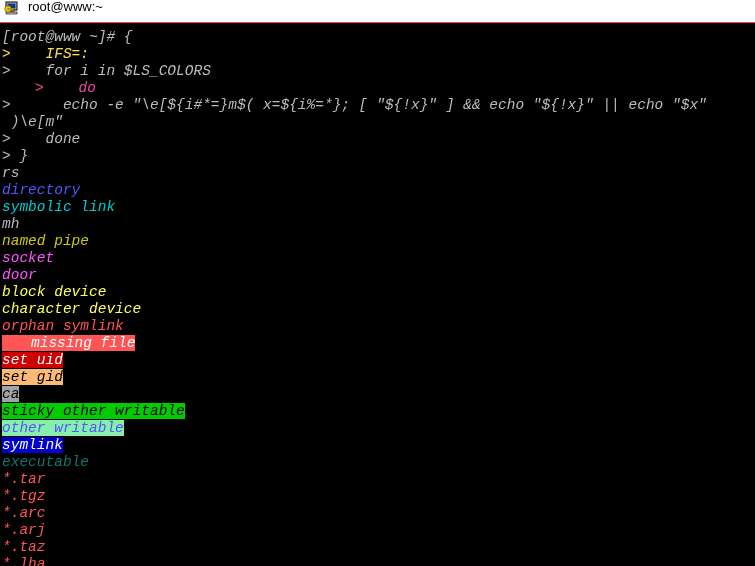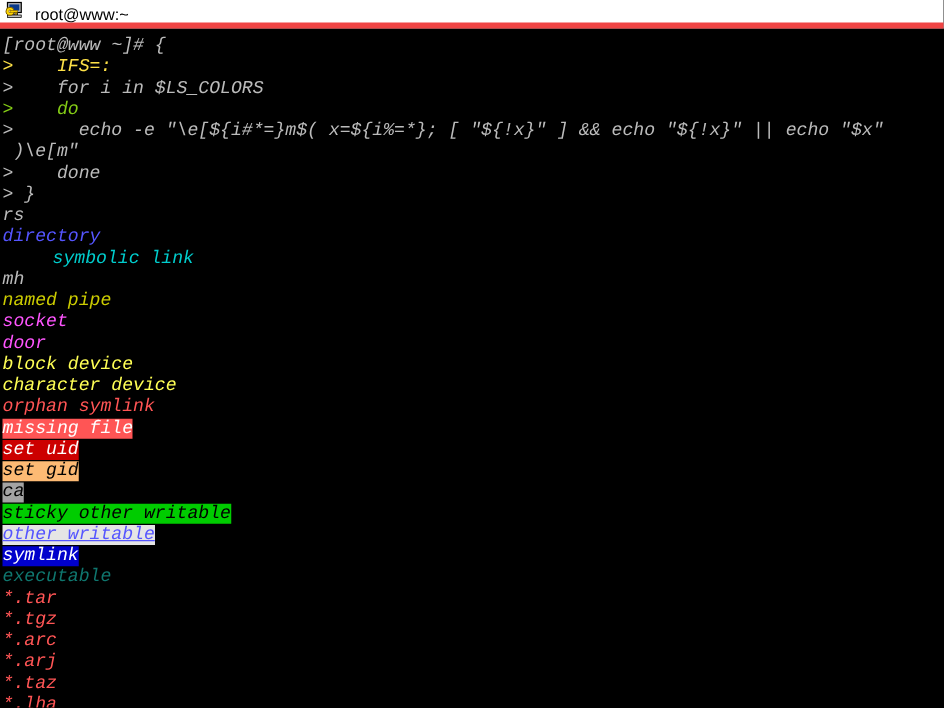--- a/index.html
+++ b/index.html
@@ -12,24 +12,24 @@
     height: 566px;
     overflow: hidden;
     font-family: "Liberation Mono", "DejaVu Sans Mono", monospace;
   }
 
   
   #titlebar {
     height: 23px;
     background: #ffffff;
     display: flex;
-    align-items: flex-end;
+    align-items: flex-start;
     padding-left: 3px;
     box-sizing: border-box;
-    border-bottom: 5px solid #ef4444;
+    border-bottom: 1px solid #ef4444;
   }
   #app-icon {
     width: 18px;
     height: 18px;
     flex: 0 0 18px;
     position: relative;
     margin-right: 7px;
   }
   #title-text {
     font-family: "Liberation Sans", sans-serif;
@@ -77,41 +77,41 @@
       <rect x="9.2" y="9.8" width="1.2" height="1.6" fill="#ffd700" stroke="#806000" stroke-width="0.5"></rect>
     </svg>
   </span>
   <span id="title-text">root@www:~</span>
 </div>
 
 <div id="terminal">
     <div class="line"><span style="color: rgb(187, 187, 187);">[root@www ~]# {</span></div>
     <div class="line"><span style="color: #fde047;">&gt;    IFS=:</span></div>
     <div class="line"><span style="color: rgb(187, 187, 187);">&gt;    for i in $LS_COLORS</span></div>
-    <div class="line"><span style="color: #84cc16;">&gt;    do</span></div>
+    <div class="line"><span style="color: #ec4899; margin-left: 33px;">&gt;    do</span></div>
     <div class="line"><span style="color: rgb(187, 187, 187);">&gt;      echo -e "\e[${i#*=}m$( x=${i%=*}; [ "${!x}" ] &amp;&amp; echo "${!x}" || echo "$x"</span></div>
     <div class="line"><span style="color: rgb(187, 187, 187);"> )\e[m"</span></div>
     <div class="line"><span style="color: rgb(187, 187, 187);">&gt;    done</span></div>
     <div class="line"><span style="color: rgb(187, 187, 187);">&gt; }</span></div>
     <div class="line"><span style="color: rgb(187, 187, 187);">rs</span></div>
     <div class="line"><span style="color: rgb(85, 85, 255);">directory</span></div>
-    <div class="line"><span style="color: rgb(0, 205, 205); margin-left: 40px;">symbolic link</span></div>
+    <div class="line"><span style="color: rgb(0, 205, 205);">symbolic link</span></div>
     <div class="line"><span style="color: rgb(187, 187, 187);">mh</span></div>
     <div class="line"><span style="color: rgb(204, 204, 0);">named pipe</span></div>
     <div class="line"><span style="color: rgb(255, 85, 255);">socket</span></div>
     <div class="line"><span style="color: rgb(255, 85, 255);">door</span></div>
     <div class="line"><span style="color: rgb(255, 255, 85);">block device</span></div>
     <div class="line"><span style="color: rgb(255, 255, 85); font-style: italic;">character device</span></div>
     <div class="line"><span style="color: rgb(255, 85, 85);">orphan symlink</span></div>
-    <div class="line"><span style="color: rgb(255, 255, 255); background-color: rgb(255, 85, 85);">missing file</span></div>
+    <div class="line"><span style="color: rgb(255, 255, 255); background-color: rgb(255, 85, 85); padding-left: 29px;">missing file</span></div>
     <div class="line"><span style="color: rgb(255, 255, 255); background-color: rgb(204, 0, 0); margin-top: 31px;">set uid</span></div>
     <div class="line"><span style="color: rgb(0, 0, 0); background-color: #fdba74;">set gid</span></div>
     <div class="line"><span style="color: rgb(0, 0, 0); background-color: #a3a3a3;">ca</span></div>
     <div class="line"><span style="color: rgb(0, 0, 0); background-color: rgb(0, 204, 0);">sticky other writable</span></div>
-    <div class="line"><span style="color: rgb(85, 85, 255); background-color: #e5e5e5; text-decoration: underline;">other writable</span></div>
+    <div class="line"><span style="color: rgb(85, 85, 255); background-color: #86efac;">other writable</span></div>
     <div class="line"><span style="color: rgb(255, 255, 255); background-color: rgb(0, 0, 204);">symlink</span></div>
     <div class="line"><span style="color: #0f766e;">executable</span></div>
     <div class="line"><span style="color: rgb(255, 85, 85);">*.tar</span></div>
     <div class="line"><span style="color: rgb(255, 85, 85);">*.tgz</span></div>
     <div class="line"><span style="color: rgb(255, 85, 85);">*.arc</span></div>
     <div class="line"><span style="color: rgb(255, 85, 85);">*.arj</span></div>
     <div class="line"><span style="color: rgb(255, 85, 85);">*.taz</span></div>
     <div class="line"><span style="color: rgb(255, 85, 85);">*.lha</span></div>
   </div>
 

